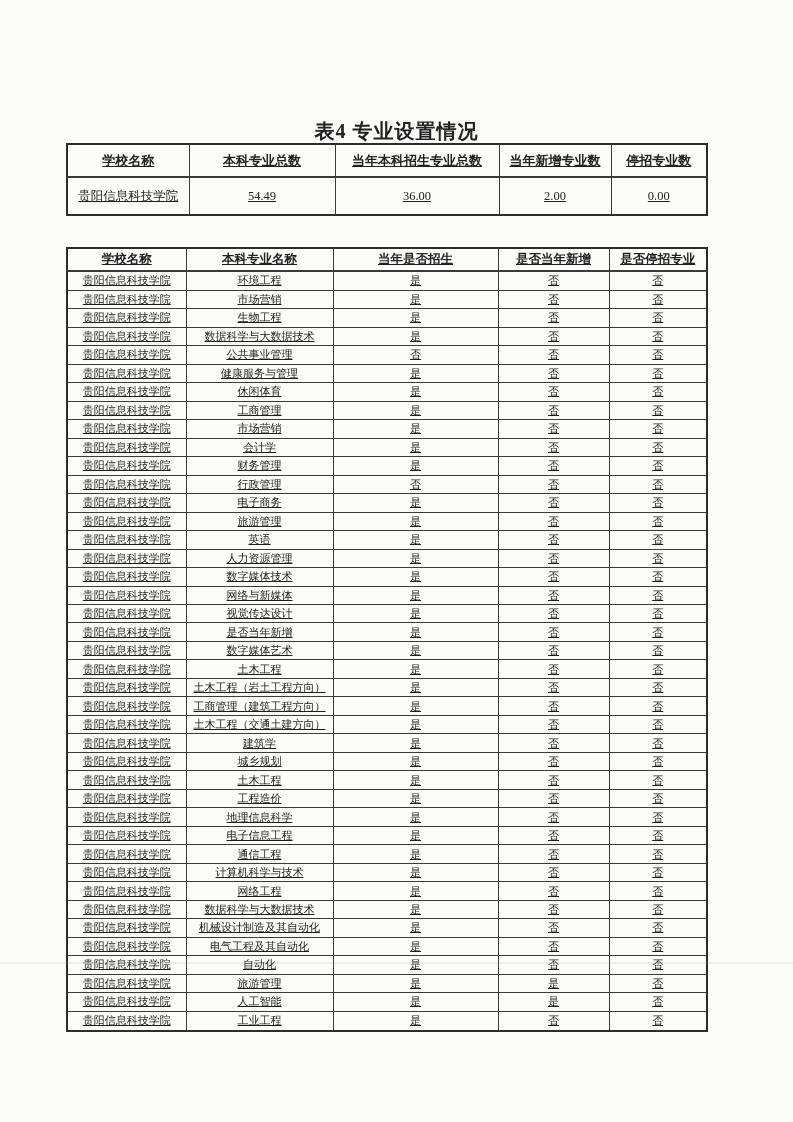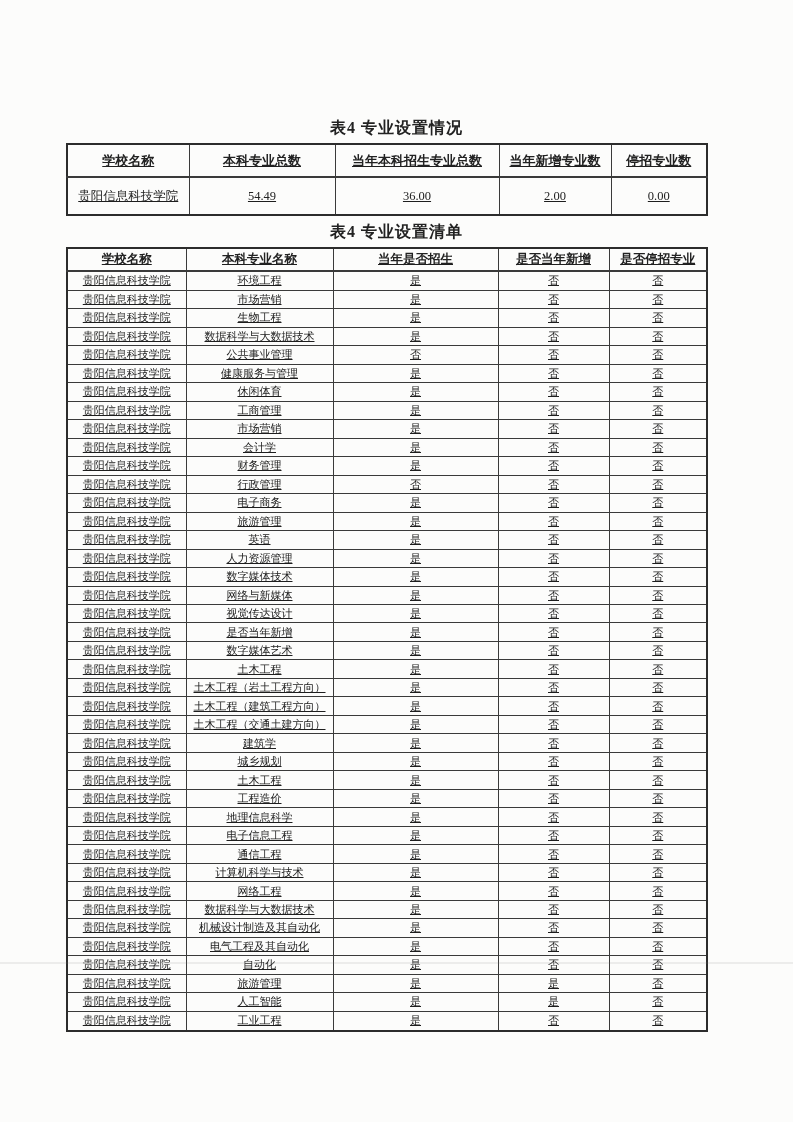--- a/index.html
+++ b/index.html
@@ -14,21 +14,21 @@
     background: #fcfcfb;
     overflow: hidden;
     font-family: "Liberation Serif", "DejaVu Serif", serif;
     color: #1e1e1e;
   }
   .tbl-title {
     position: absolute;
     left: 0;
     width: 793px;
     text-align: center;
-    font-size: 16px;
+    font-size: 20px;
     font-weight: 600;
     letter-spacing: 1px;
     color: #222;
   }
   #title1 { top: 118px; }
   #title2 { top: 222px; }
 
   table {
     position: absolute;
     border-collapse: collapse;
@@ -121,21 +121,20 @@
         <tr>
           <td>贵阳信息科技学院</td>
           <td>54.49</td>
           <td>36.00</td>
           <td>2.00</td>
           <td>0.00</td>
         </tr>
       </tbody>
   </table>
 
-  <div id="title2" class="tbl-title">表4 专业设置清单</div>
 
   <table id="table2">
     <colgroup>
       <col style="width:119px">
       <col style="width:147px">
       <col style="width:165px">
       <col style="width:111px">
       <col style="width:98px">
     </colgroup>
     <thead>
@@ -304,21 +303,21 @@
         </tr>
         <tr>
           <td>贵阳信息科技学院</td>
           <td>土木工程（岩土工程方向）</td>
           <td>是</td>
           <td>否</td>
           <td>否</td>
         </tr>
         <tr>
           <td>贵阳信息科技学院</td>
-          <td>土木工程（建筑工程方向）</td>
+          <td>工商管理（建筑工程方向）</td>
           <td>是</td>
           <td>否</td>
           <td>否</td>
         </tr>
         <tr>
           <td>贵阳信息科技学院</td>
           <td>土木工程（交通土建方向）</td>
           <td>是</td>
           <td>否</td>
           <td>否</td>

